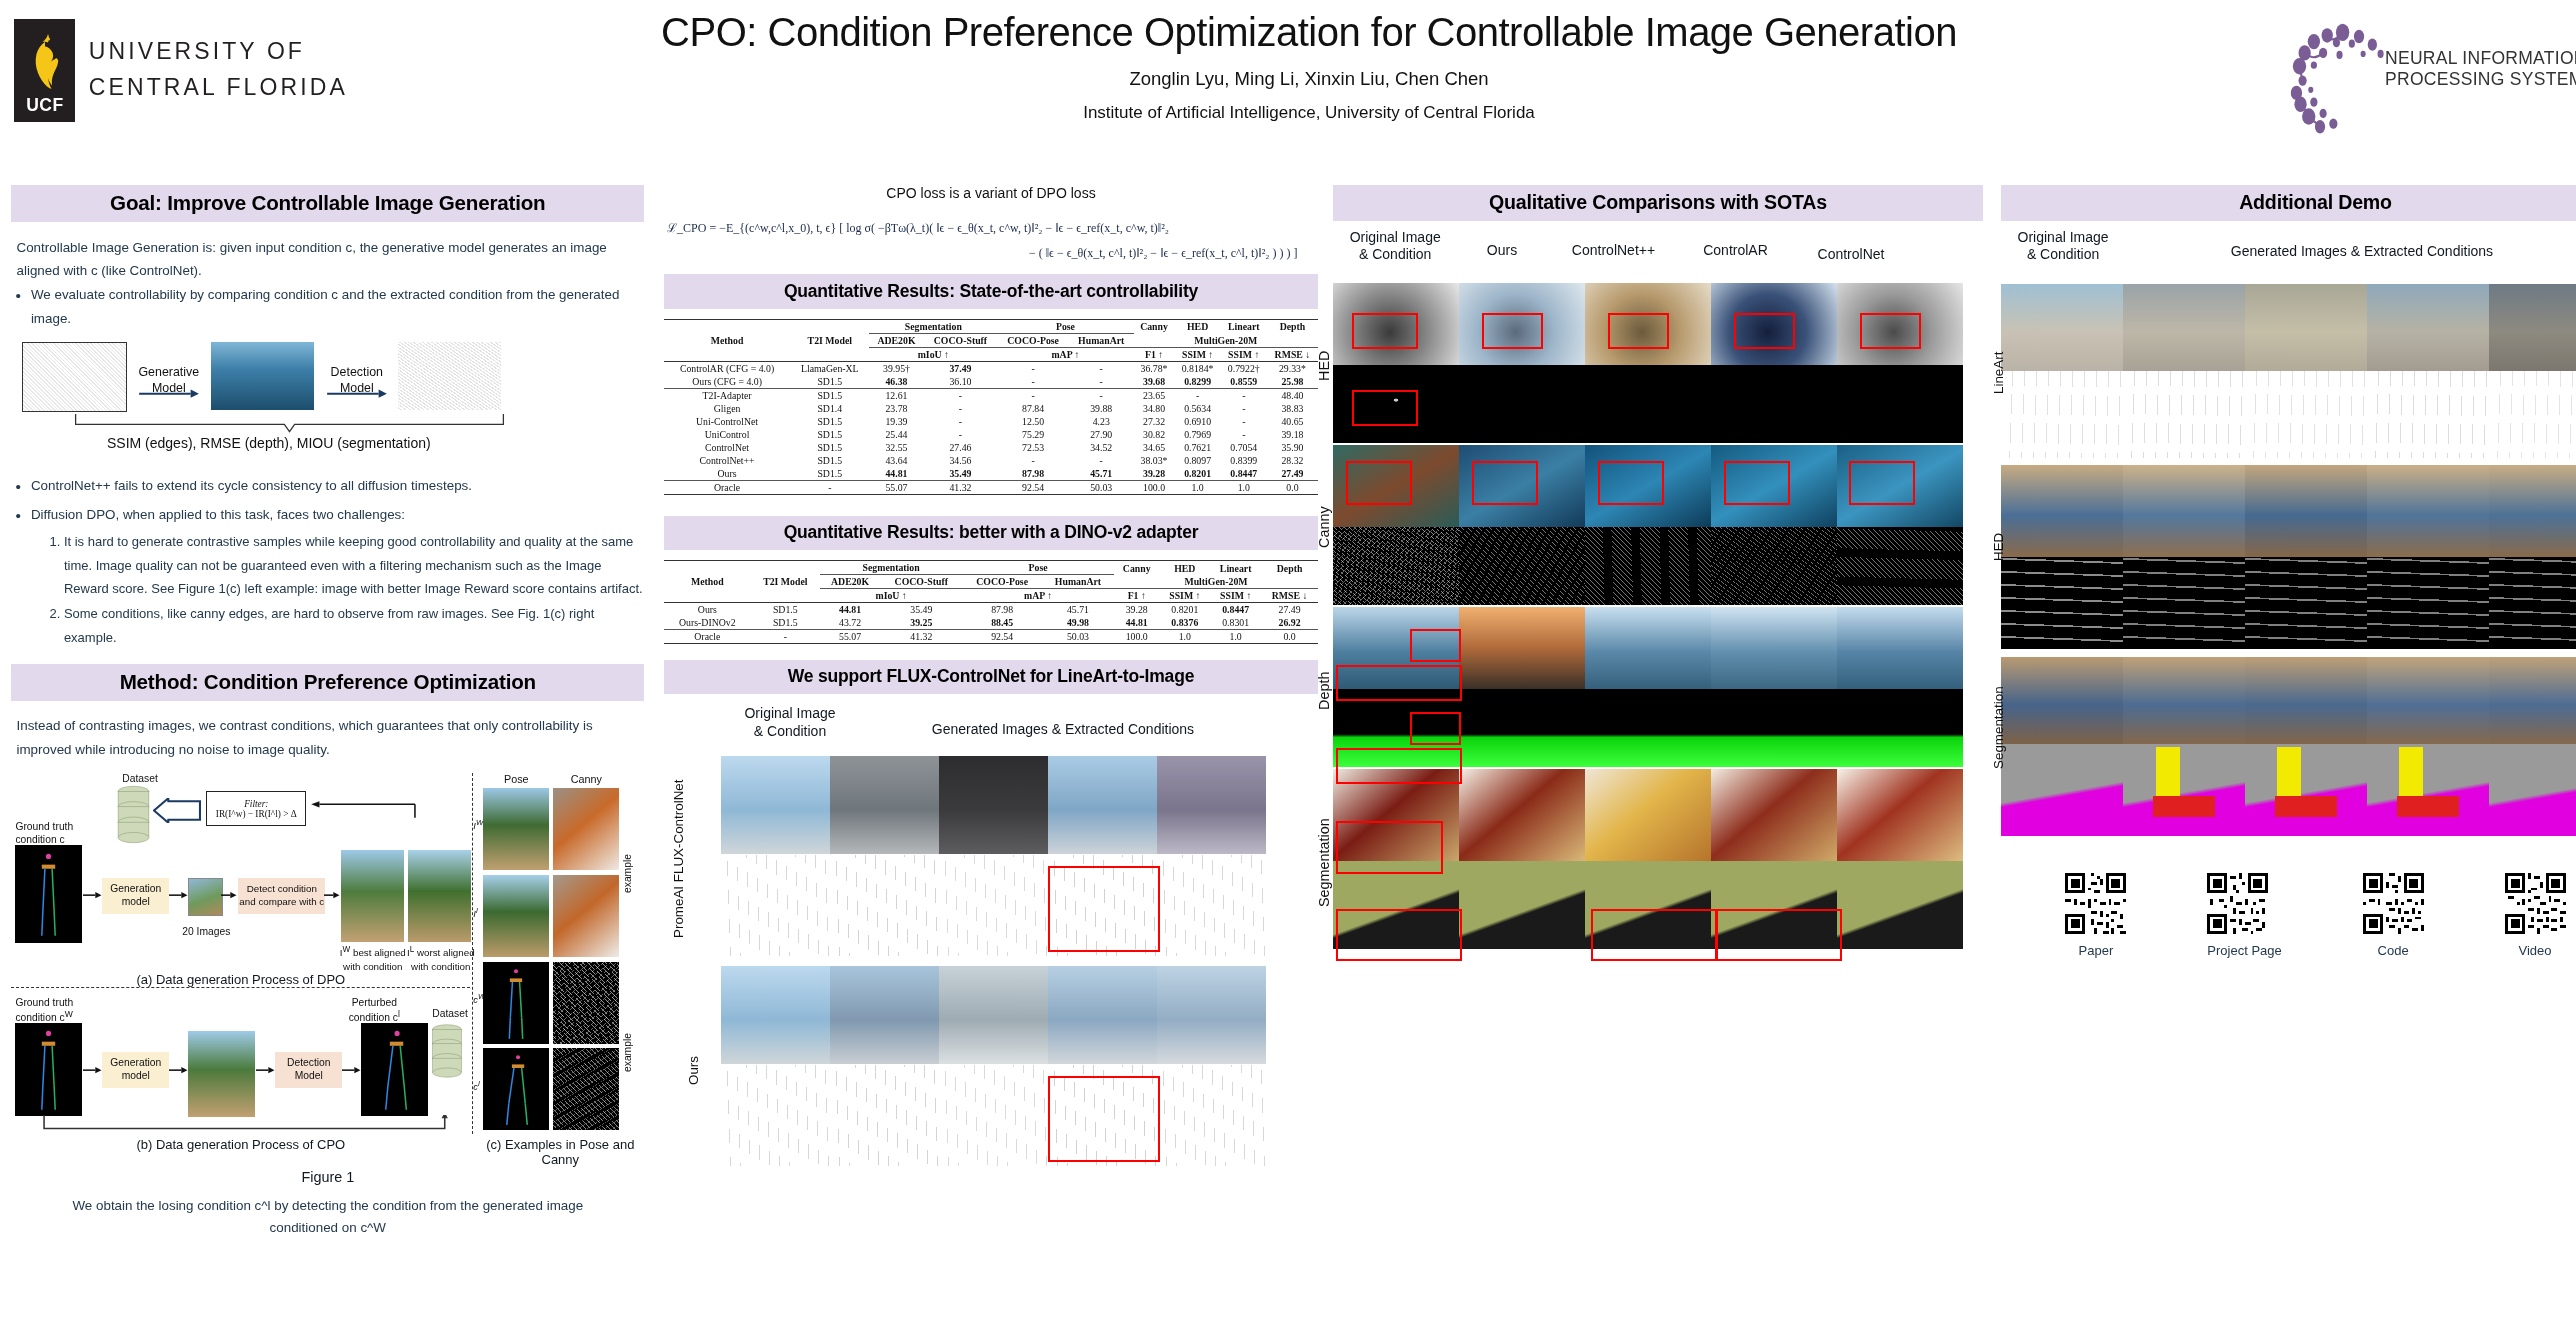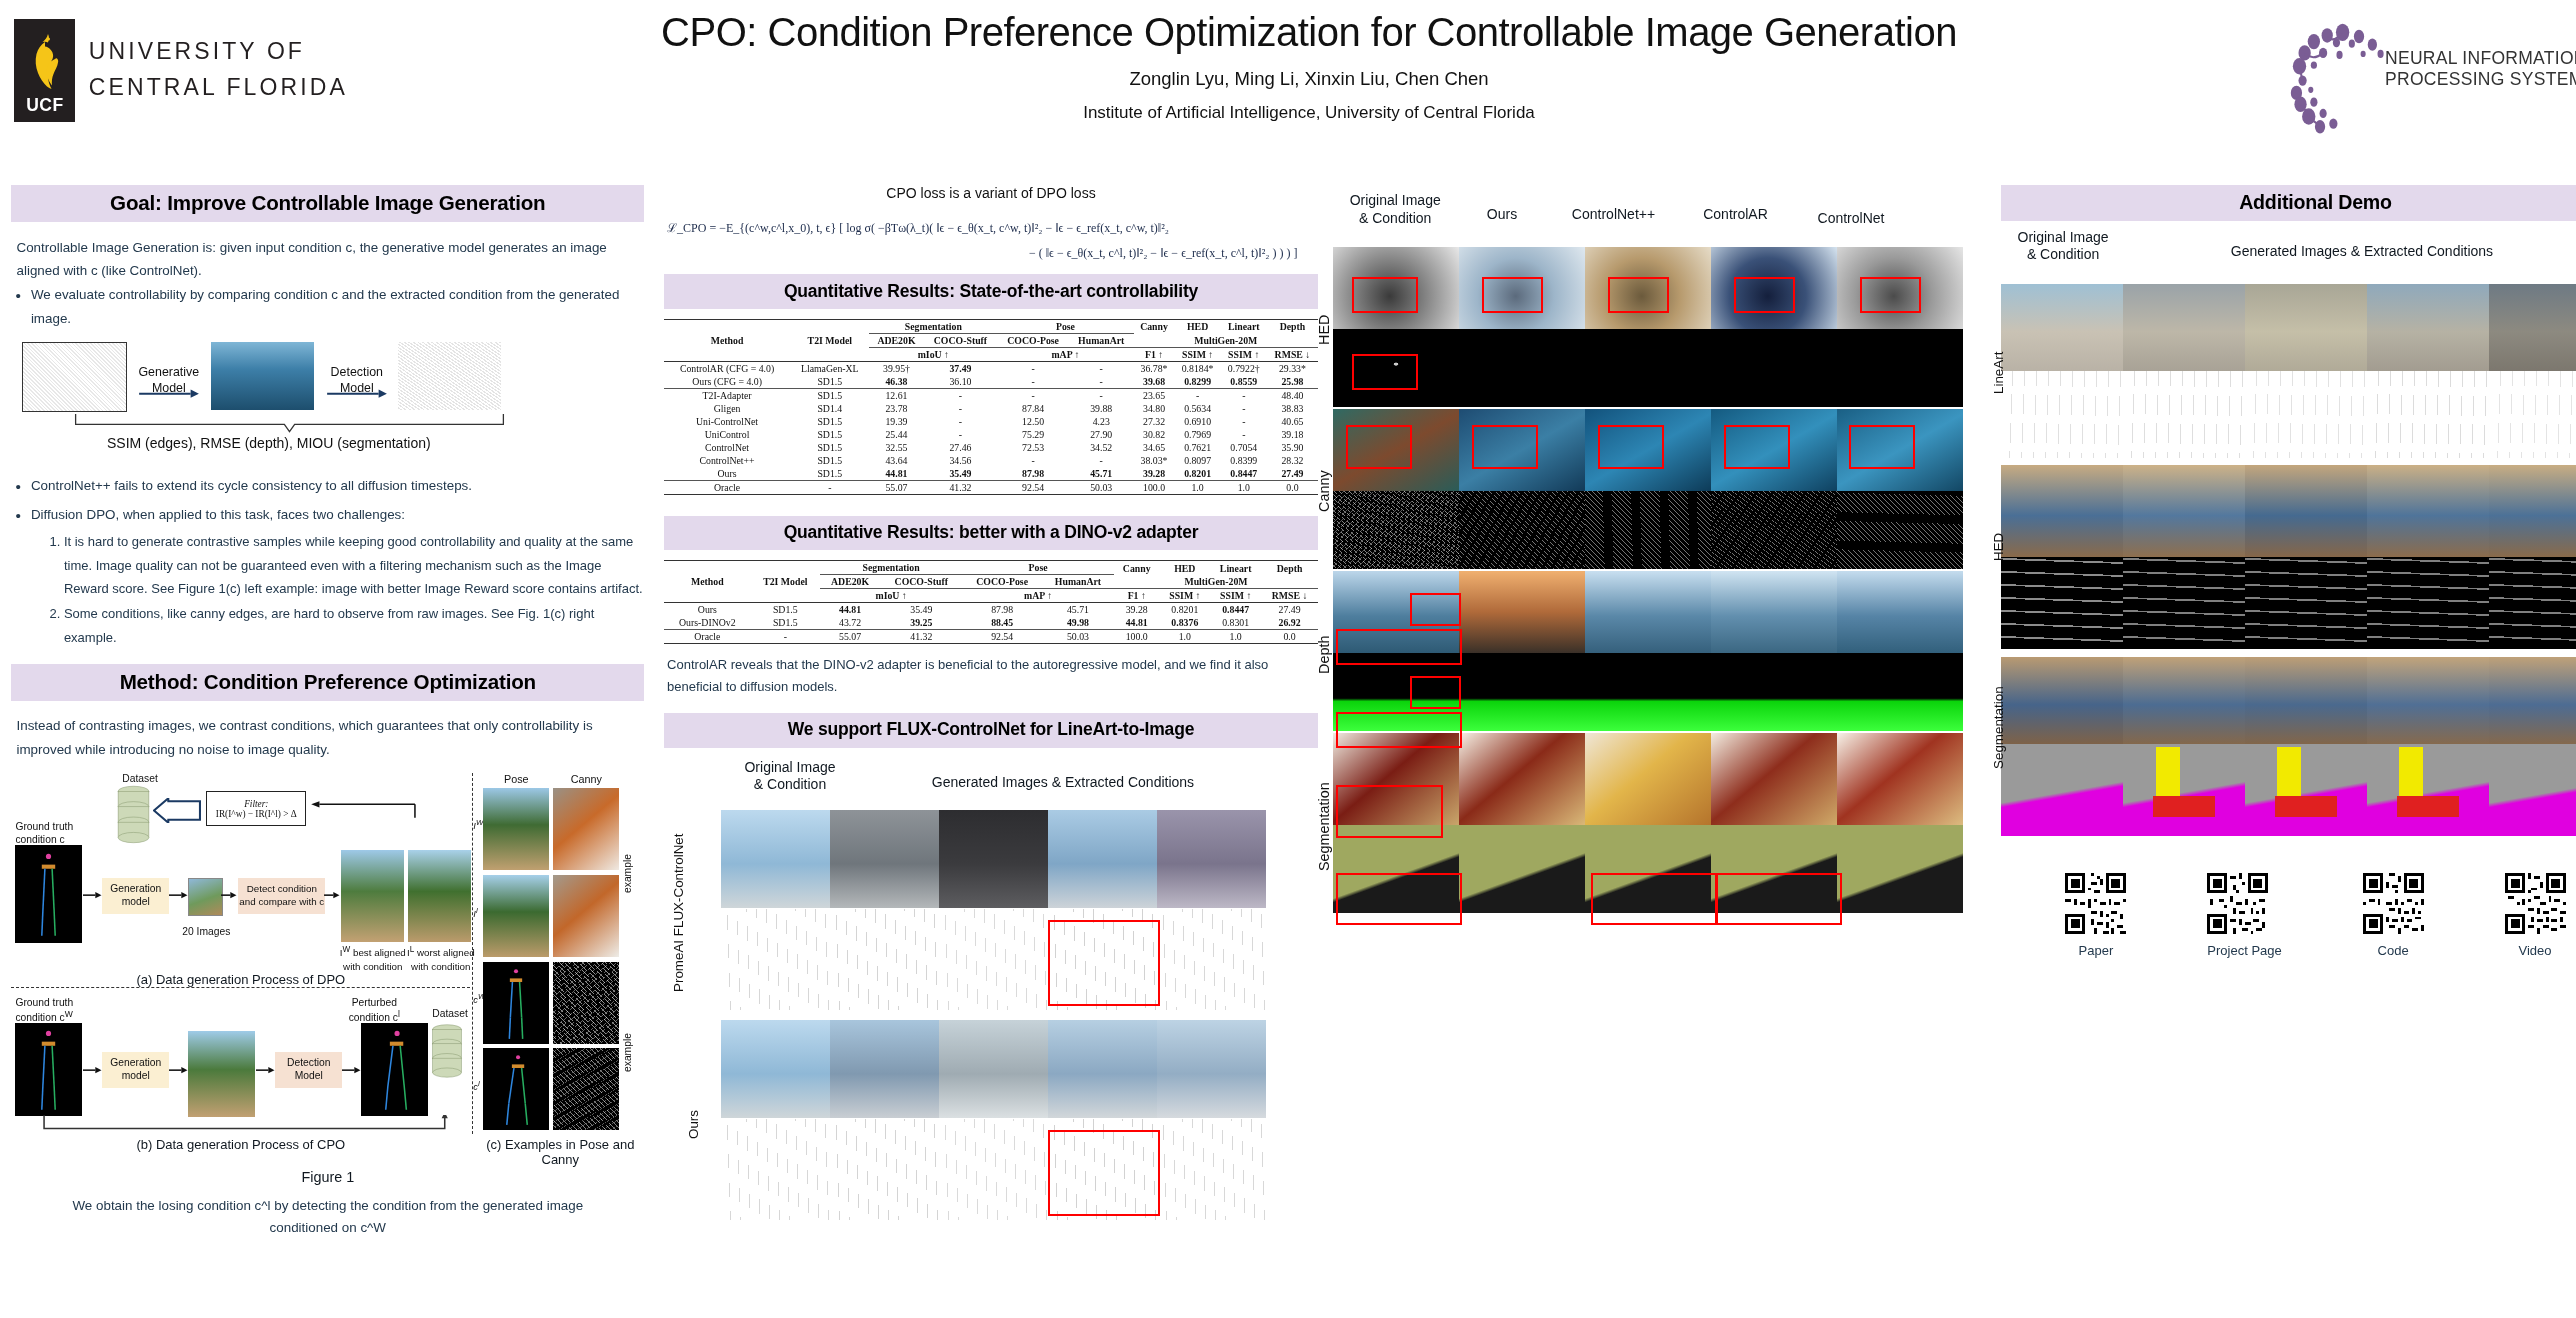--- a/index.html
+++ b/index.html
@@ -586,21 +586,20 @@
           <td>92.54</td>
           <td>50.03</td>
           <td>100.0</td>
           <td>1.0</td>
           <td>1.0</td>
           <td>0.0</td>
         </tr>
       </tbody>
   </table>
 
-  <div class="note">ControlAR reveals that the DINO-v2 adapter is beneficial to the autoregressive model, and we find it also beneficial to diffusion models.</div>
 
   <div class="sec-head" style="margin-top:15.5px;font-size:17.5px;">We support FLUX-ControlNet for LineArt-to-Image</div>
 
   <div style="position:relative;margin-top:11.3px;height:62px;">
     <div class="colhead" style="position:absolute;left:67px;top:0;width:118px;">Original Image<br>&amp; Condition</div>
     <div class="colhead" style="position:absolute;left:185px;top:15.5px;width:428px;">Generated Images &amp; Extracted Conditions</div>
   </div>
 
   <div style="position:relative;height:422px;margin-top:-11.3px;">
     <div class="vlabel" style="position:absolute;left:7.2px;top:5.2px;height:196px;width:46px;font-size:13.4px;line-height:1.2;">PromeAI FLUX-ControlNet</div>
@@ -636,20 +635,21 @@
       <div class="ph sketch" style="width:109px;height:101px;background:#fff;background-image:repeating-linear-gradient(88deg,transparent 0 9.3px,#d4d4d4 9.3px 9.8px);"></div>
       <div class="ph sketch" style="width:109px;height:101px;background:#fff;background-image:repeating-linear-gradient(88deg,transparent 0 9.3px,#dadada 9.3px 9.8px);"></div>
       <div class="ph sketch" style="width:109px;height:101px;background:#fff;background-image:repeating-linear-gradient(88deg,transparent 0 9.3px,#d2d2d2 9.3px 9.8px);"></div>
       <div class="ph sketch" style="width:109px;height:101px;background:#fff;background-image:repeating-linear-gradient(88deg,transparent 0 9.3px,#d8d8d8 9.3px 9.8px);"></div>
     </div>
     <div style="position:absolute;left:384px;top:320px;width:108px;height:82px;border:2.1px solid #ff0000;"></div>
   </div>
 </div>
 
 <div class="col col3">
+  <div class="sec-head" style="font-size:19.6px;">Qualitative Comparisons with SOTAs</div>
 
   <div style="position:relative;height:67px;margin-top:4.1px;">
     <div class="colhead" style="position:absolute;left:8.2px;top:3.1px;width:108px;">Original Image<br>&amp; Condition</div>
     <div class="colhead" style="position:absolute;left:120px;top:16.5px;width:98px;">Ours</div>
     <div class="colhead" style="position:absolute;left:216px;top:16.5px;width:129px;">ControlNet++</div>
     <div class="colhead" style="position:absolute;left:346px;top:16.5px;width:113px;">ControlAR</div>
     <div class="colhead" style="position:absolute;left:459px;top:20.6px;width:118px;">ControlNet</div>
   </div>
 
   <div style="position:relative;margin-top:-9.3px;">

